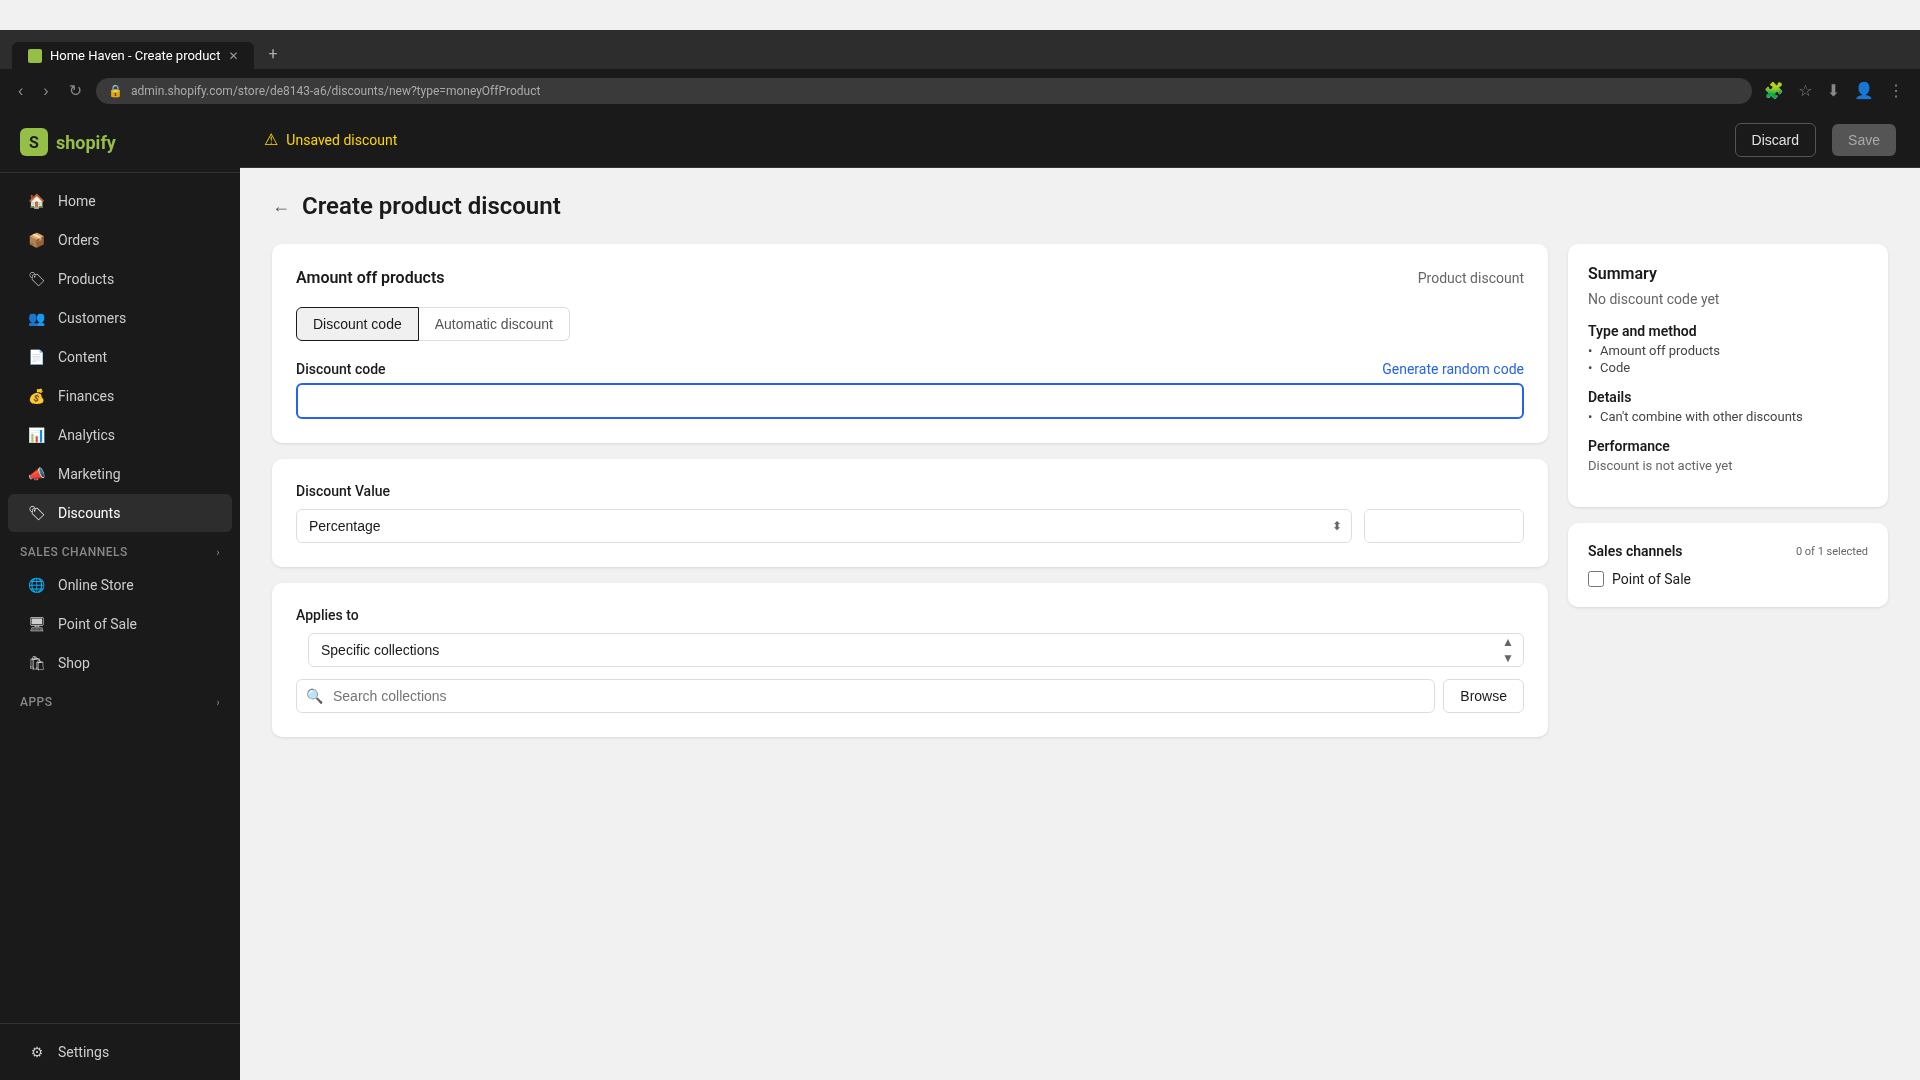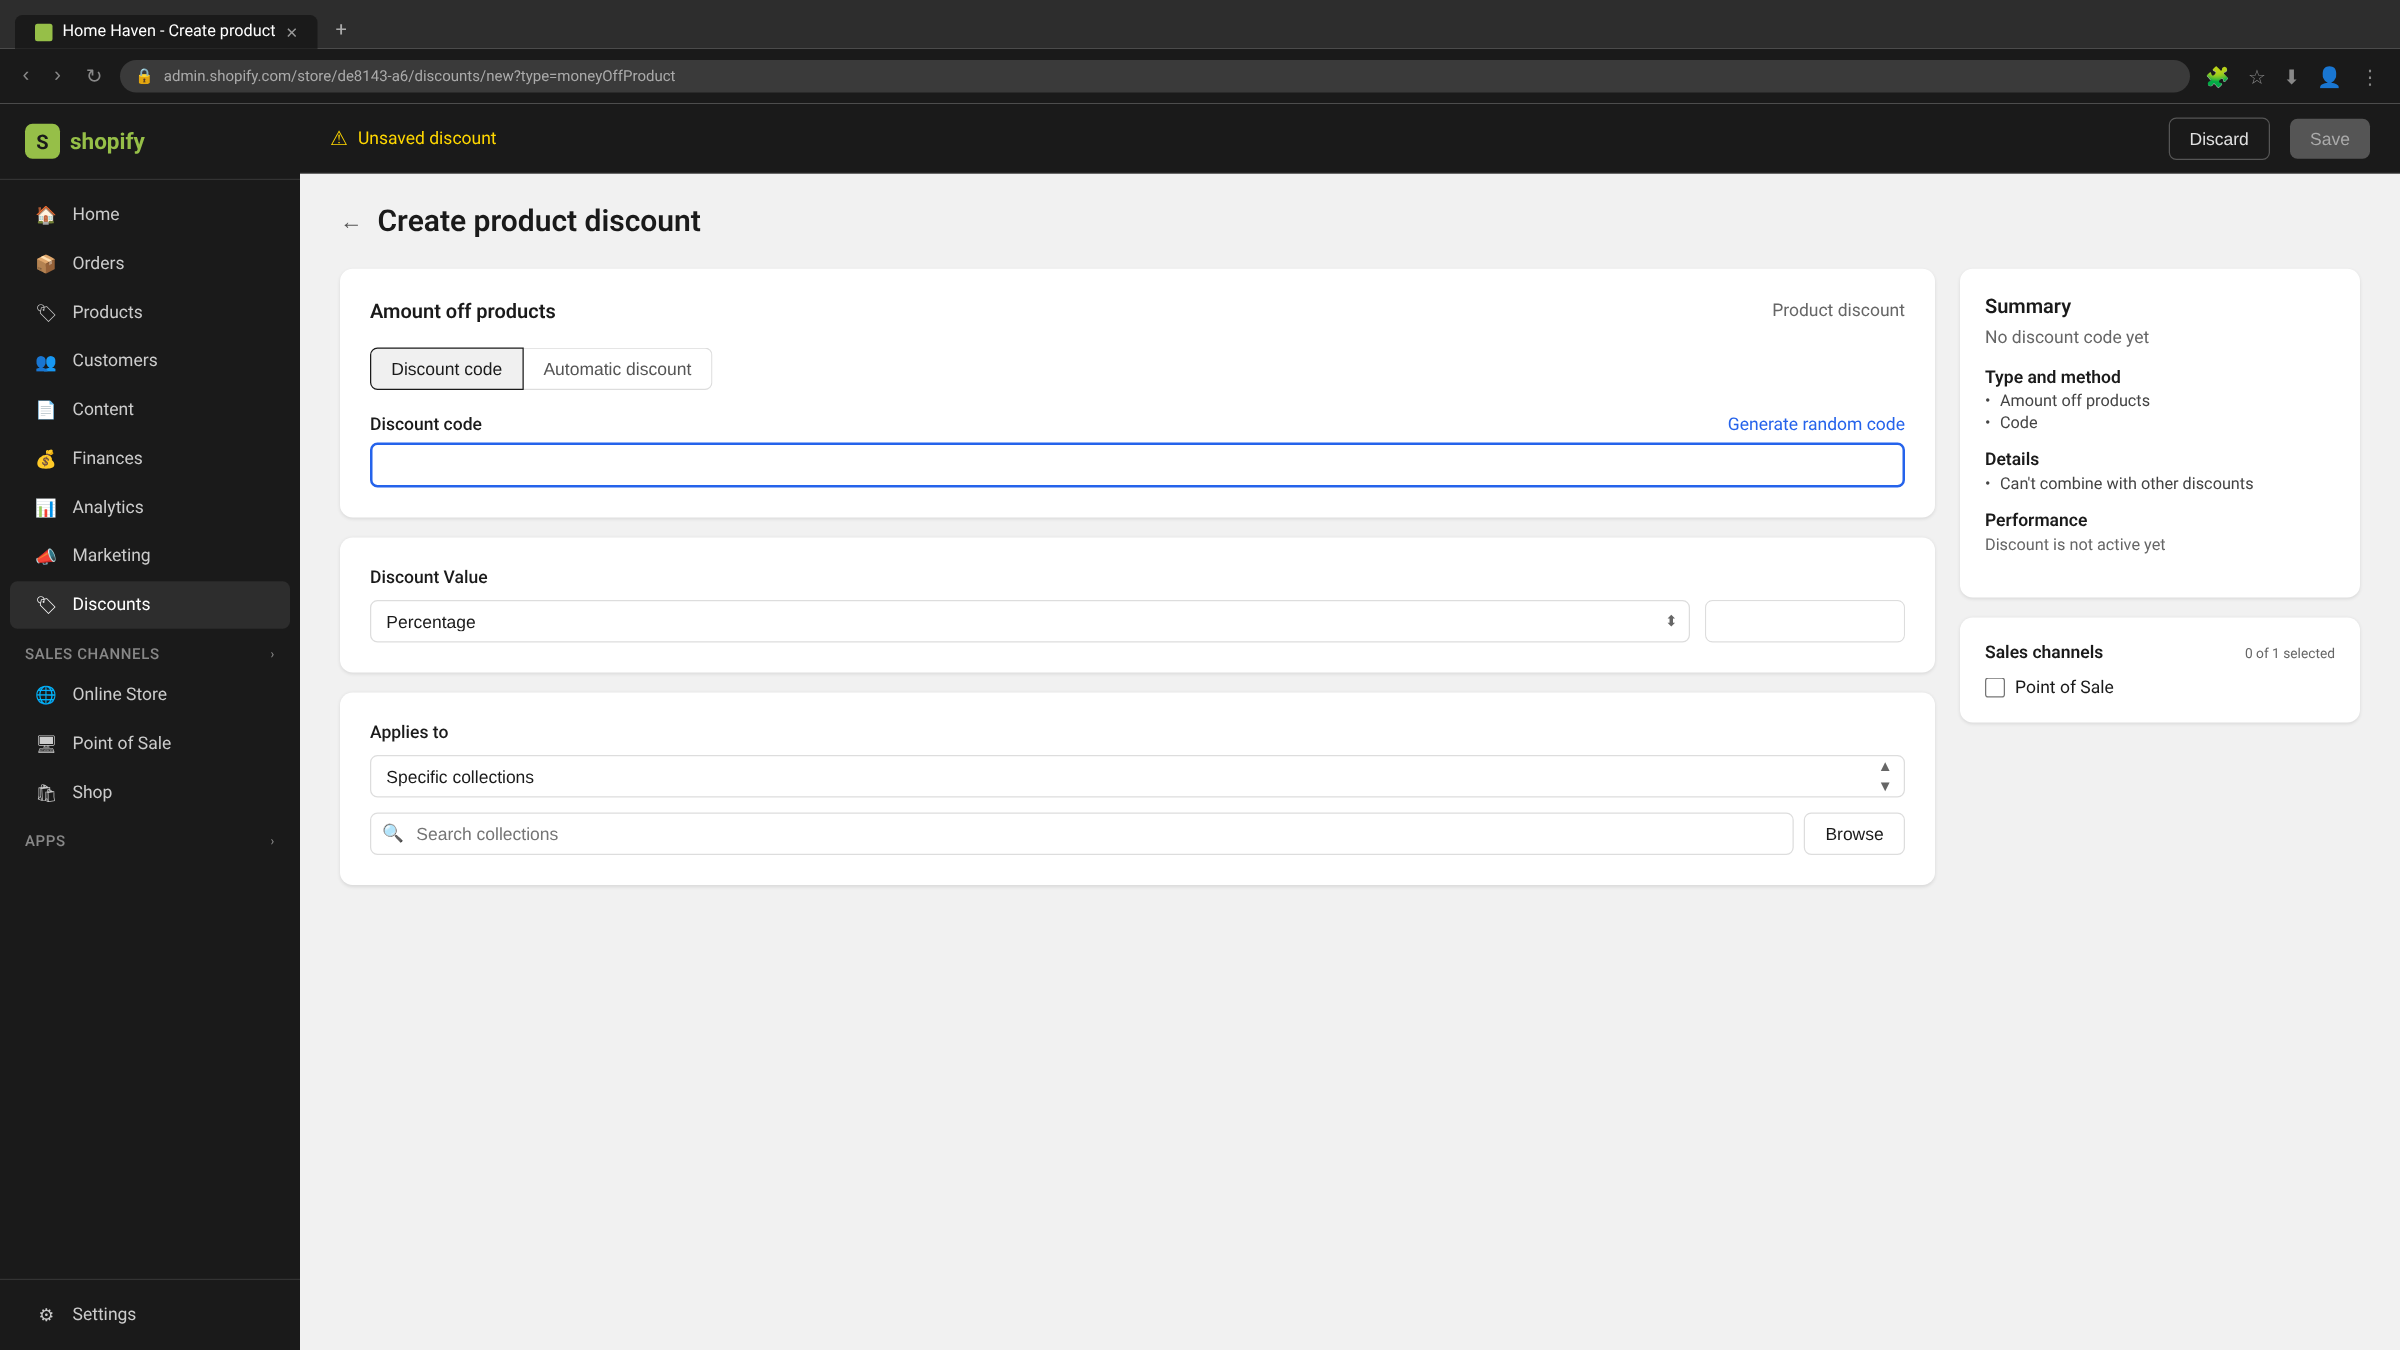--- a/index.html
+++ b/index.html
@@ -1,19 +1,19 @@
 <!DOCTYPE html>
 <html><head>
   <meta charset="utf-8">
   <style>
     * { box-sizing: border-box; margin: 0; padding: 0; }
     body { font-family: -apple-system, BlinkMacSystemFont, 'Segoe UI', Roboto, sans-serif; background: #f1f1f1; display: flex; flex-direction: column; height: 1080px; overflow: hidden; }
 
     
-    .browser-chrome { background: #2d2d2d; padding: 8px 12px 0; }
+    .browser-chrome { background: #2d2d2d; padding: 8px 12px 0; margin-top: 30px; }
     .browser-tabs { display: flex; align-items: flex-end; gap: 4px; margin-bottom: 0; }
     .browser-tab { background: #3c3c3c; color: #ccc; padding: 6px 16px; border-radius: 6px 6px 0 0; font-size: 13px; display: flex; align-items: center; gap: 8px; min-width: 200px; }
     .browser-tab.active { background: #1a1a1a; color: #fff; }
     .browser-tab-favicon { width: 14px; height: 14px; background: #96bf48; border-radius: 2px; display: inline-block; flex-shrink: 0; }
     .tab-close { color: #999; font-size: 12px; cursor: pointer; margin-left: auto; }
     .tab-new { background: transparent; color: #aaa; padding: 6px 10px; border-radius: 6px 6px 0 0; font-size: 16px; }
     .browser-nav { background: #1a1a1a; padding: 8px 12px; display: flex; align-items: center; gap: 8px; }
     .nav-btn { background: none; border: none; color: #888; font-size: 16px; cursor: pointer; padding: 4px 6px; border-radius: 4px; }
     .address-bar { flex: 1; background: #3a3a3a; border: none; color: #e0e0e0; padding: 6px 12px; border-radius: 20px; font-size: 13px; display: flex; align-items: center; gap: 8px; }
     .address-bar span { color: #aaa; font-size: 12px; }
@@ -77,21 +77,21 @@
 
     
     .discount-value-row { display: flex; gap: 12px; align-items: center; }
     .select-wrapper { flex: 1; position: relative; }
     .select-field { width: 100%; padding: 8px 32px 8px 12px; border: 1px solid #ddd; border-radius: 6px; font-size: 14px; color: #1a1a1a; background: #fff; appearance: none; cursor: pointer; }
     .select-arrow { position: absolute; right: 10px; top: 50%; transform: translateY(-50%); color: #666; font-size: 12px; pointer-events: none; }
     .input-with-suffix { display: flex; align-items: center; border: 1px solid #ddd; border-radius: 6px; overflow: hidden; width: 160px; }
     .input-with-suffix input { flex: 1; padding: 8px 12px; border: none; outline: none; font-size: 14px; }
 
     
-    .applies-select-wrapper { position: relative; margin-bottom: 12px; }
+    .applies-select-wrapper { position: relative; margin-bottom: 12px; margin-left: 12px; }
     .applies-select { width: 100%; padding: 8px 32px 8px 12px; border: 1px solid #ddd; border-radius: 6px; font-size: 14px; color: #1a1a1a; background: #fff; appearance: none; cursor: pointer; }
     .applies-arrow { position: absolute; right: 10px; top: 50%; transform: translateY(-50%); color: #666; font-size: 12px; pointer-events: none; display: flex; flex-direction: column; gap: 2px; }
 
     .search-row { display: flex; gap: 8px; }
     .search-input-wrapper { flex: 1; position: relative; }
     .search-input-wrapper input { width: 100%; padding: 8px 12px 8px 36px; border: 1px solid #ddd; border-radius: 6px; font-size: 14px; color: #1a1a1a; outline: none; }
     .search-icon-inside { position: absolute; left: 10px; top: 50%; transform: translateY(-50%); color: #888; font-size: 14px; }
     .browse-btn { padding: 8px 16px; border: 1px solid #ddd; border-radius: 6px; background: #fff; font-size: 14px; cursor: pointer; color: #1a1a1a; }
 
     

